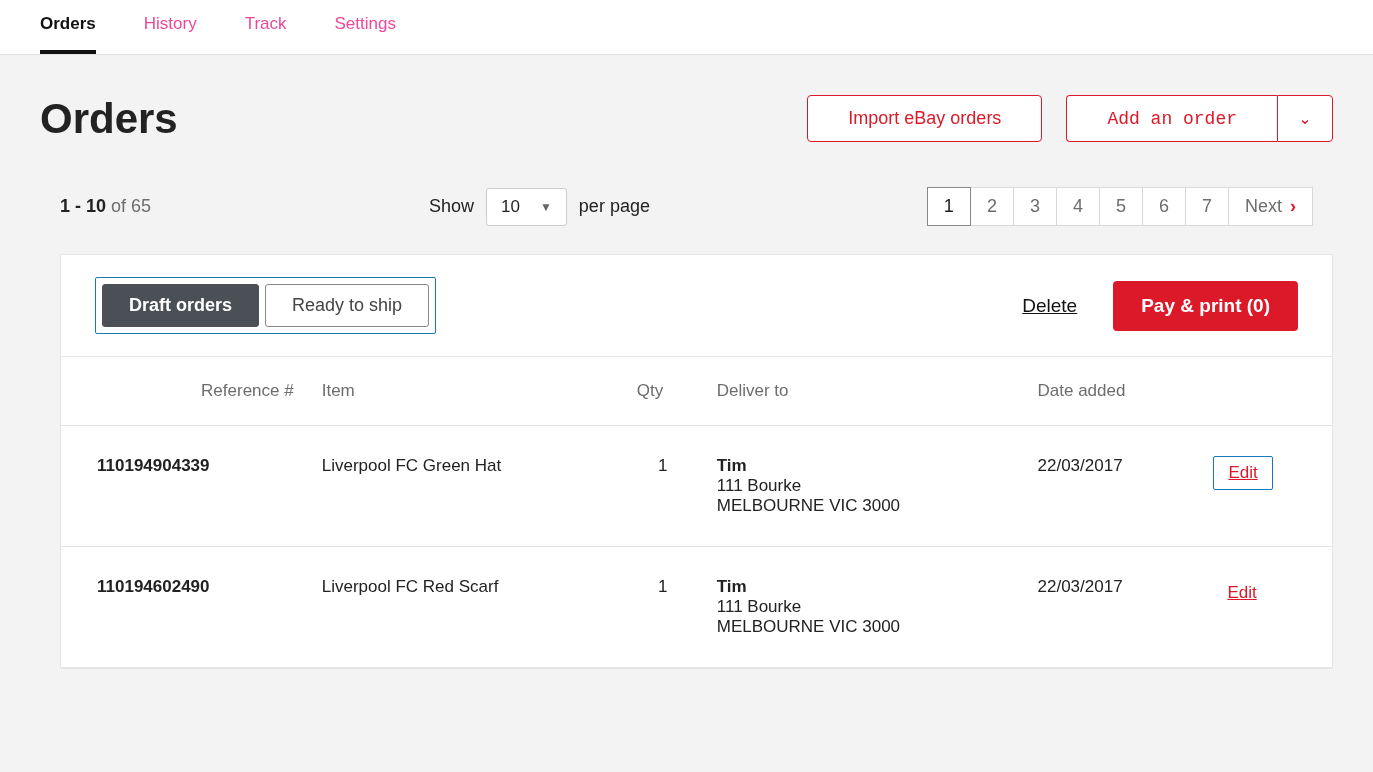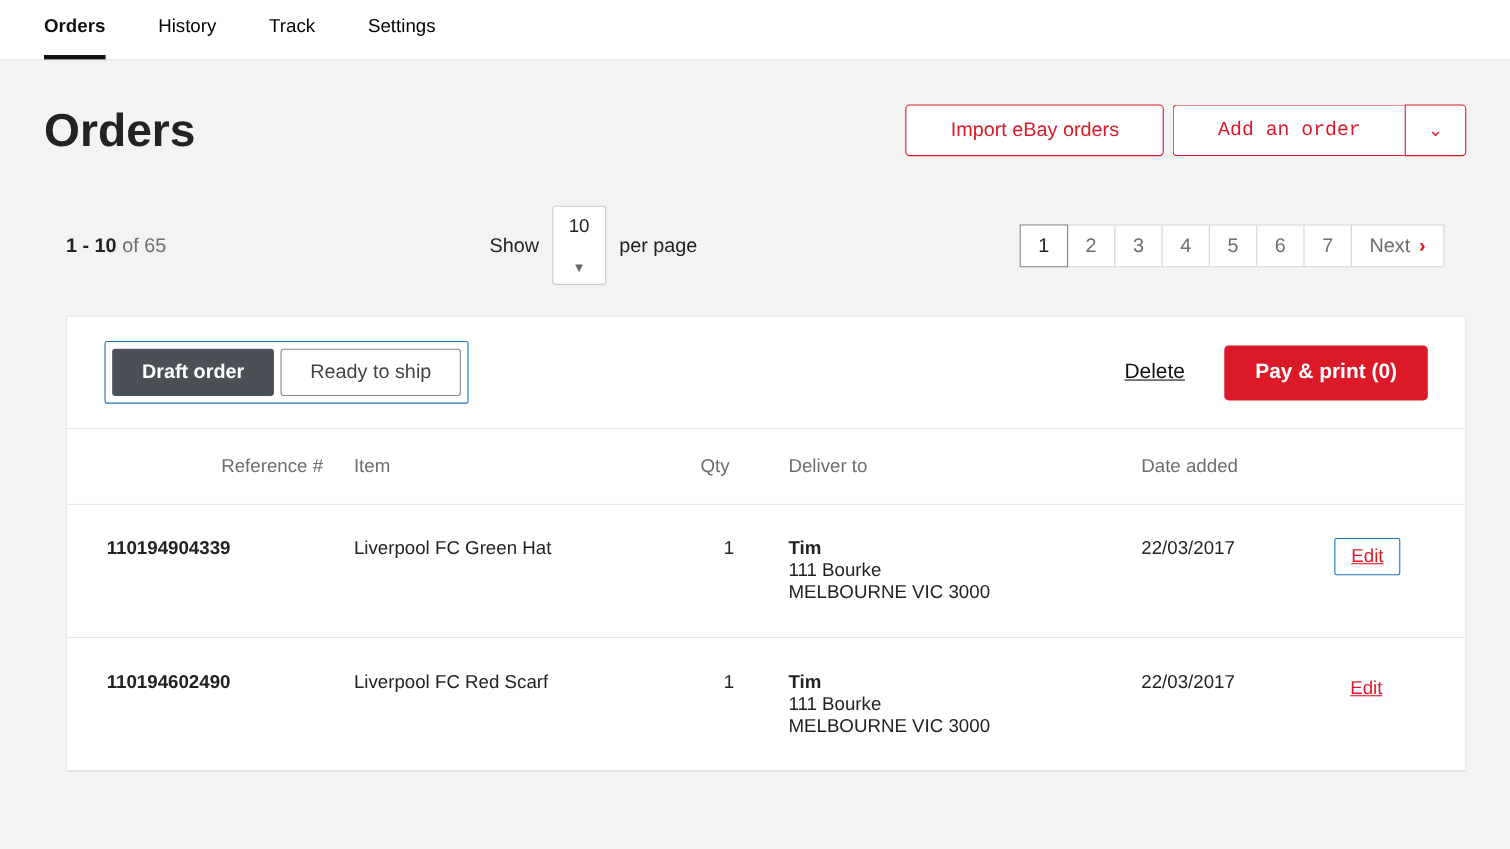--- a/index.html
+++ b/index.html
@@ -11,21 +11,21 @@
     .tabs-bar {
       background: #fff;
       border-bottom: 1px solid #e1e1e1;
       padding: 0 40px;
       display: flex;
       gap: 48px;
     }
     .tab {
       padding: 14px 0 16px;
       font-size: 17px;
-      color: #000000;
+      color: #ec4899;
       border-bottom: 4px solid transparent;
       cursor: pointer;
     }
     .tab.active {
       color: #111;
       font-weight: 700;
       border-bottom: 4px solid #111;
     }
     .page-content {
       padding: 40px 40px 0;
@@ -36,21 +36,21 @@
       align-items: flex-start;
       margin-bottom: 44px;
     }
     .page-title {
       font-size: 42px;
       font-weight: 700;
       color: #222;
     }
     .header-actions {
       display: flex;
-      gap: 8px;
+      gap: 24px;
     }
     .btn-outline-red {
       background: #fff;
       color: #dc1928;
       border: 1.5px solid #dc1928;
       border-radius: 4px;
       font-size: 18px;
       padding: 12px 40px;
       cursor: pointer;
     }
@@ -99,21 +99,20 @@
     .select-box {
       border: 1px solid #ccc;
       background: #fff;
       padding: 8px 14px;
       font-size: 17px;
       display: flex;
       align-items: center;
       gap: 20px;
       cursor: pointer;
       border-radius: 3px;
-      flex-direction: column;
     }
     .select-box .caret {
       font-size: 12px;
       color: #666;
     }
     .pagination {
       display: flex;
       gap: 0;
     }
     .page-btn {
@@ -277,21 +276,21 @@
         <button class="page-btn next">
           <span>Next</span> 
           <span style="color:#dc1928;font-weight:700;">›</span>
         </button>
       </div>
   </div>
 
   <div class="card">
     <div class="card-header">
       <div class="filter-tabs">
-        <div class="filter-tab active">Draft order</div>
+        <div class="filter-tab active">Draft orders</div>
         <div class="filter-tab">Ready to ship</div>
       </div>
       <div class="card-header-right">
         <span class="delete-link">Delete</span>
         <button class="btn-red">Pay &amp; print (0)</button>
       </div>
     </div>
     <table class="table">
       <thead>
           <tr id="table-head-row">

